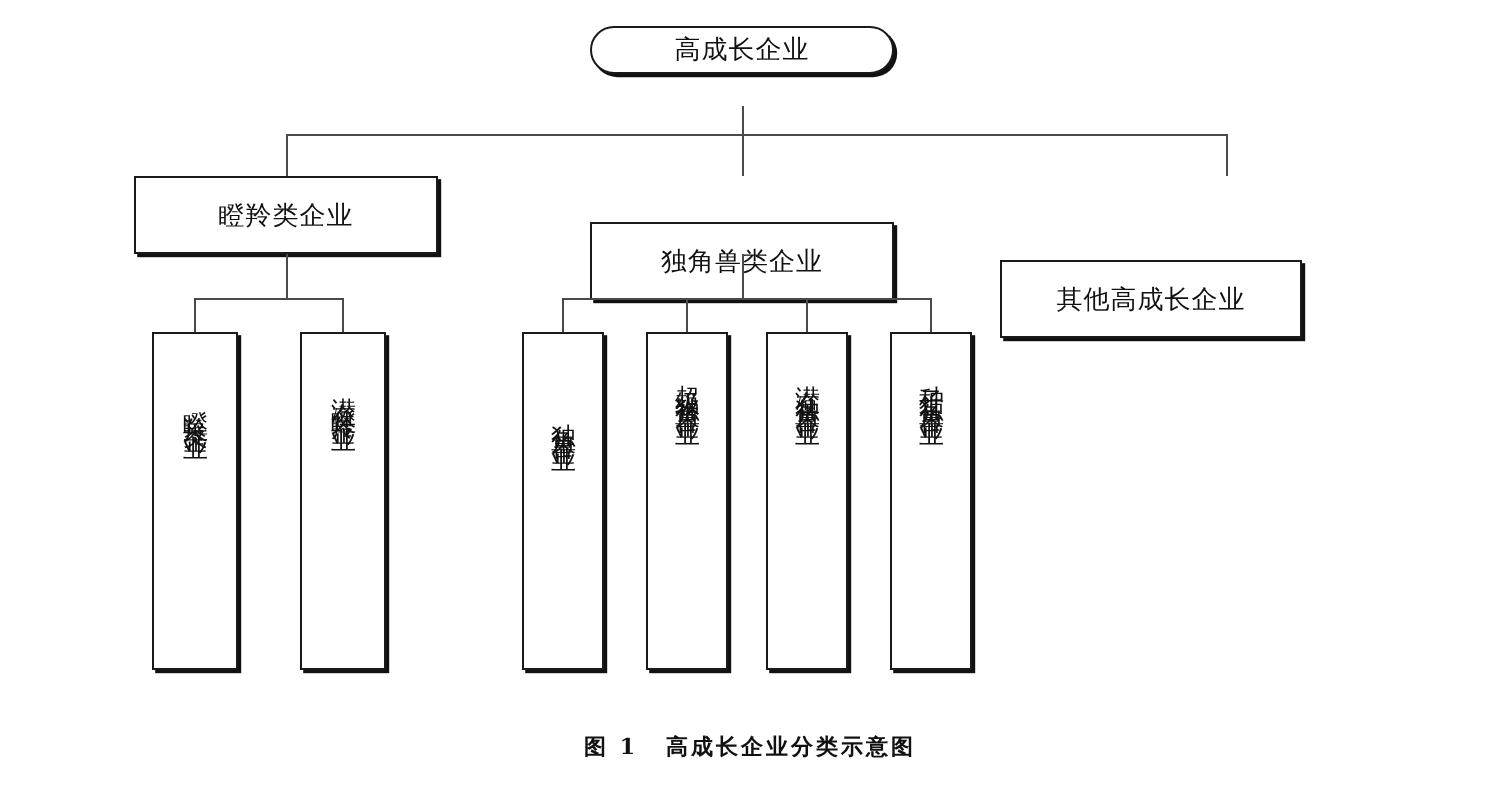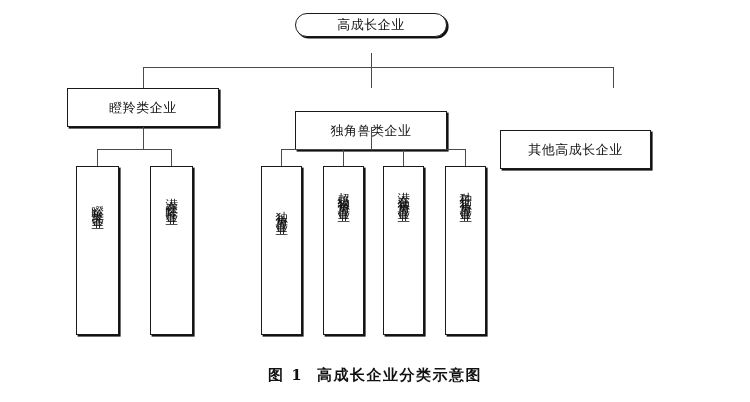--- a/index.html
+++ b/index.html
@@ -83,21 +83,21 @@
   }
 
   
   .caption {
     position: absolute;
     left: 0;
     top: 366px;
     width: 750px;
     text-align: center;
     font-family: "DejaVu Serif", "Liberation Serif", serif;
-    font-size: 15px;
+    font-size: 11px;
     font-weight: bold;
     color: #111111;
     letter-spacing: 1.5px;
   }
   .caption .cap-num { margin-right: 14px; }
 </style>
 </head>
 <body>
 
 <div id="canvas">

